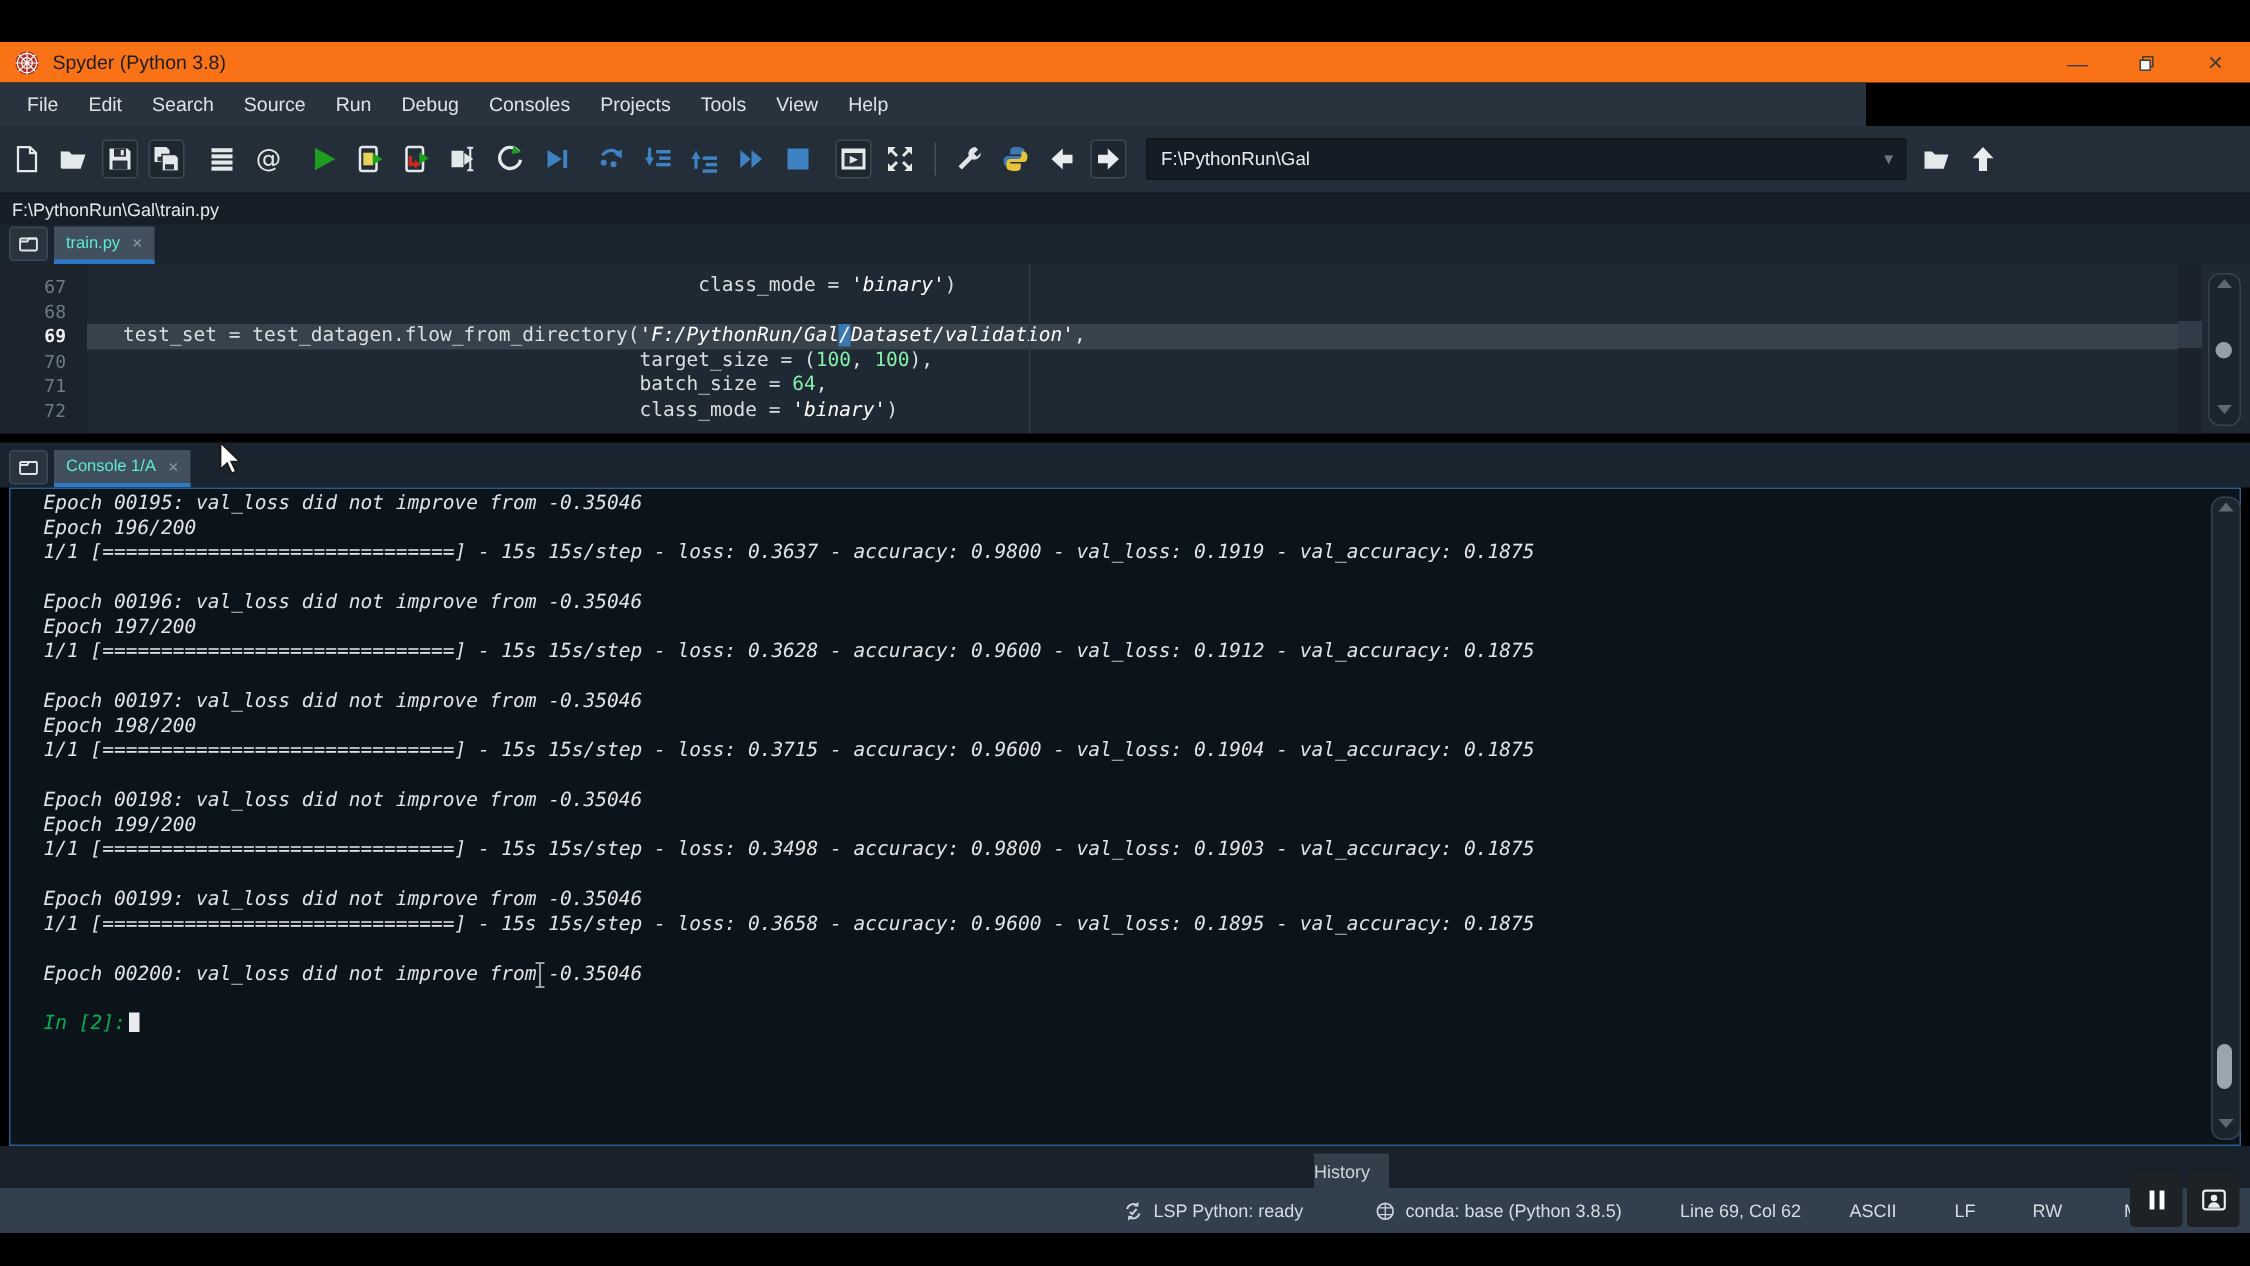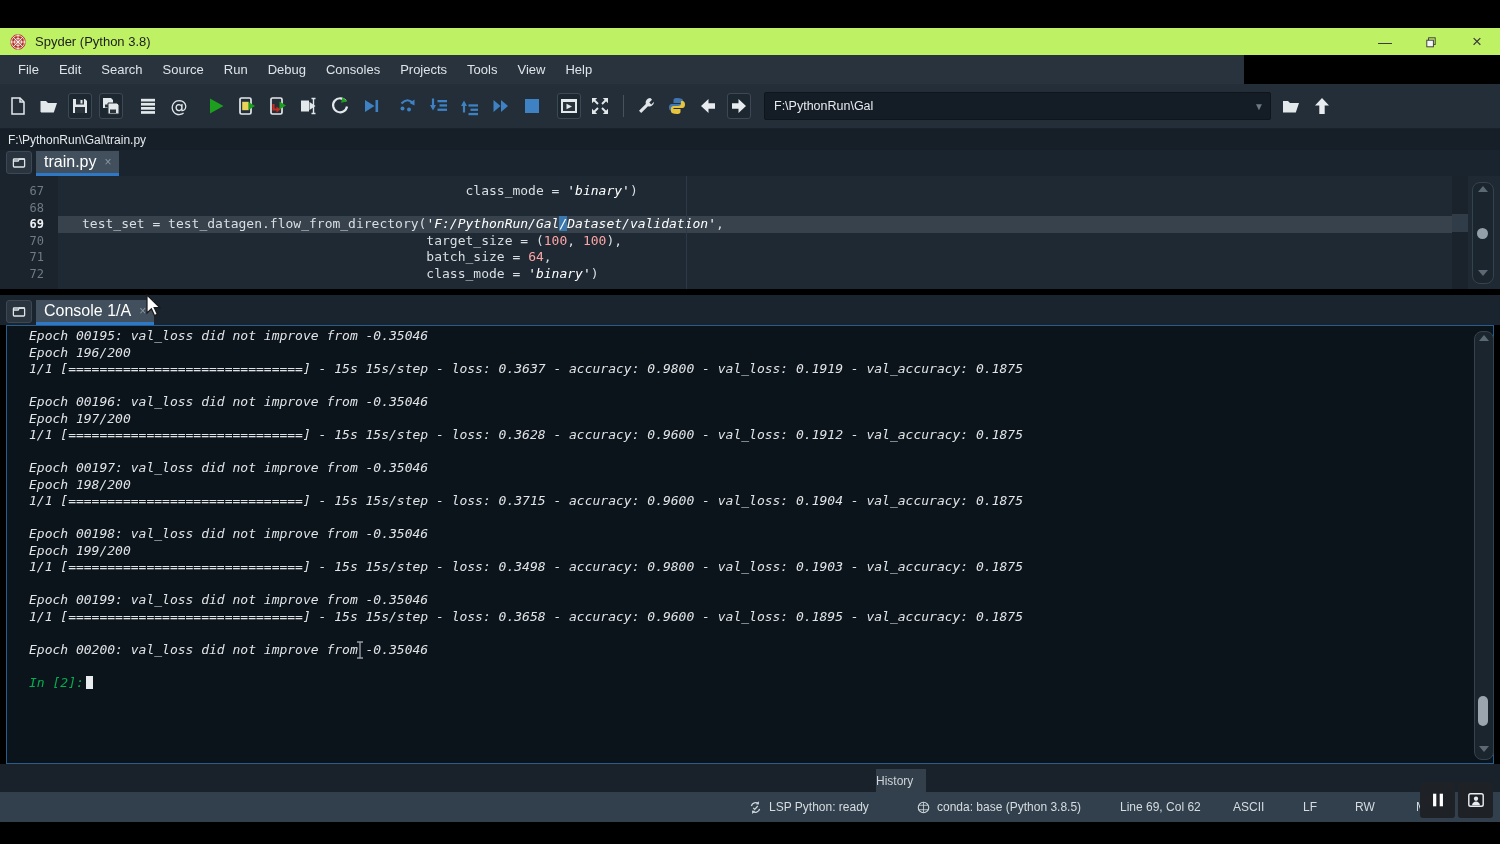--- a/index.html
+++ b/index.html
@@ -1,21 +1,21 @@
 <!DOCTYPE html>
 <html><head>
 <meta charset="utf-8">
 <style>
   html,body{margin:0;padding:0;background:#000;}
   body{width:1500px;height:844px;overflow:hidden;font-family:"Liberation Sans",sans-serif;-webkit-font-smoothing:antialiased;}
   #app{position:absolute;left:0;top:0;width:1500px;height:844px;background:#000;}
   .abs{position:absolute;}
 
   
-  #titlebar{left:0;top:28px;width:1500px;height:27px;background:#bef264;display:flex;align-items:center;}
+  #titlebar{left:0;top:28px;width:1500px;height:27px;background:#f97316;display:flex;align-items:center;}
   #titlebar .title{font-size:13px;color:#1d1d1d;margin-left:8px;}
   .appicon{width:18px;height:18px;margin-left:9px;}
   .appicon svg{width:18px;height:18px;display:block;}
   .wctl{width:46px;height:27px;display:flex;align-items:center;justify-content:center;color:#3c3c3c;font-size:14px;}
   .wctl svg{width:12px;height:12px;}
   #winctls{position:absolute;right:0;top:0;height:27px;display:flex;}
 
   
   #menubar{left:0;top:55px;width:1244px;height:29px;background:#29333d;display:flex;align-items:center;padding-left:8px;box-sizing:border-box;}
   .menu-item{color:#dde3e8;font-size:13px;padding:0 10px;line-height:29px;}
@@ -32,35 +32,35 @@
   #pathbox .dd{color:#6d7a85;font-size:10px;padding-right:6px;}
 
   
   #pathrow{left:0;top:129px;width:1500px;height:21px;background:#161f27;color:#e4e9ec;font-size:12px;display:flex;align-items:center;padding-left:8px;box-sizing:border-box;}
   .tabbar{left:0;width:1500px;background:#1a242e;display:flex;align-items:flex-end;}
   #edtabbar{top:150px;height:26px;}
   #contabbar{top:295px;height:30px;}
   .browse-btn{width:24px;height:21px;margin:0 2px 2px 6px;background:#2a343e;border:1px solid #3c4854;border-radius:3px;display:flex;align-items:center;justify-content:center;}
   .browse-btn svg{width:16px;height:16px;}
   .tab{height:22px;background:#41505c;border-bottom:3px solid #2d79c7;display:flex;align-items:center;padding:0 8px;margin-left:2px;}
-  .tab .tl{color:#ffffff;font-size:16px;}
+  .tab .tl{color:#5eead4;font-size:11px;}
   .tab .tx{color:#8796a2;font-size:12px;margin-left:8px;}
   .tabbar-right{position:absolute;right:6px;display:flex;align-items:center;}
   .tabbar-right .tbi{margin-right:6px;}
 
   
   #editor{left:0;top:176px;width:1500px;height:113px;background:#1f2933;overflow:hidden;}
   #gutter{position:absolute;left:0;top:0;width:58px;height:113px;background:#1b242d;padding-top:7px;box-sizing:border-box;padding-left:17px;}
   .lnum{height:16.5px;line-height:16.5px;text-align:right;padding-right:14px;color:#6e7b84;font-size:12px;font-family:"DejaVu Sans Mono",monospace;}
   .lnum.active{color:#f0f3f5;font-weight:bold;}
   #code{position:absolute;left:58px;top:0;right:44px;height:113px;padding-top:7px;box-sizing:border-box;}
   .ed-line{height:16.5px;line-height:16.5px;white-space:pre;font-size:13px;color:#d9dee2;font-family:"DejaVu Sans Mono",monospace;padding-left:24px;}
   .ed-line.active{background:#37424d;}
   .seg-s{color:#ffffff;font-style:italic;}
-  .seg-n{color:#fca5a5;text-align:right;}
+  .seg-n{color:#86efac;text-align:right;}
   .seg-cursor{background:#3a78b0;}
   #edgeline{left:686px;top:176px;width:1px;height:113px;background:#2d3944;}
   #scrollflag{left:1452px;top:176px;width:16px;height:113px;background:#1a232c;}
   #flagmark{left:1452px;top:214px;width:16px;height:18px;background:#303d49;}
   .vscroll{background:#1b252e;border:1px solid #36424d;border-radius:8px;}
   #edscroll{left:1472px;top:182px;width:20px;height:100px;}
   #edthumb{left:1477px;top:228px;width:11px;height:11px;border-radius:50%;background:#93a0aa;}
   .scroll-arrow{width:0;height:0;border-left:5px solid transparent;border-right:5px solid transparent;}
   .up{border-bottom:6px solid #5c6974;}
   .down{border-top:6px solid #5c6974;}

